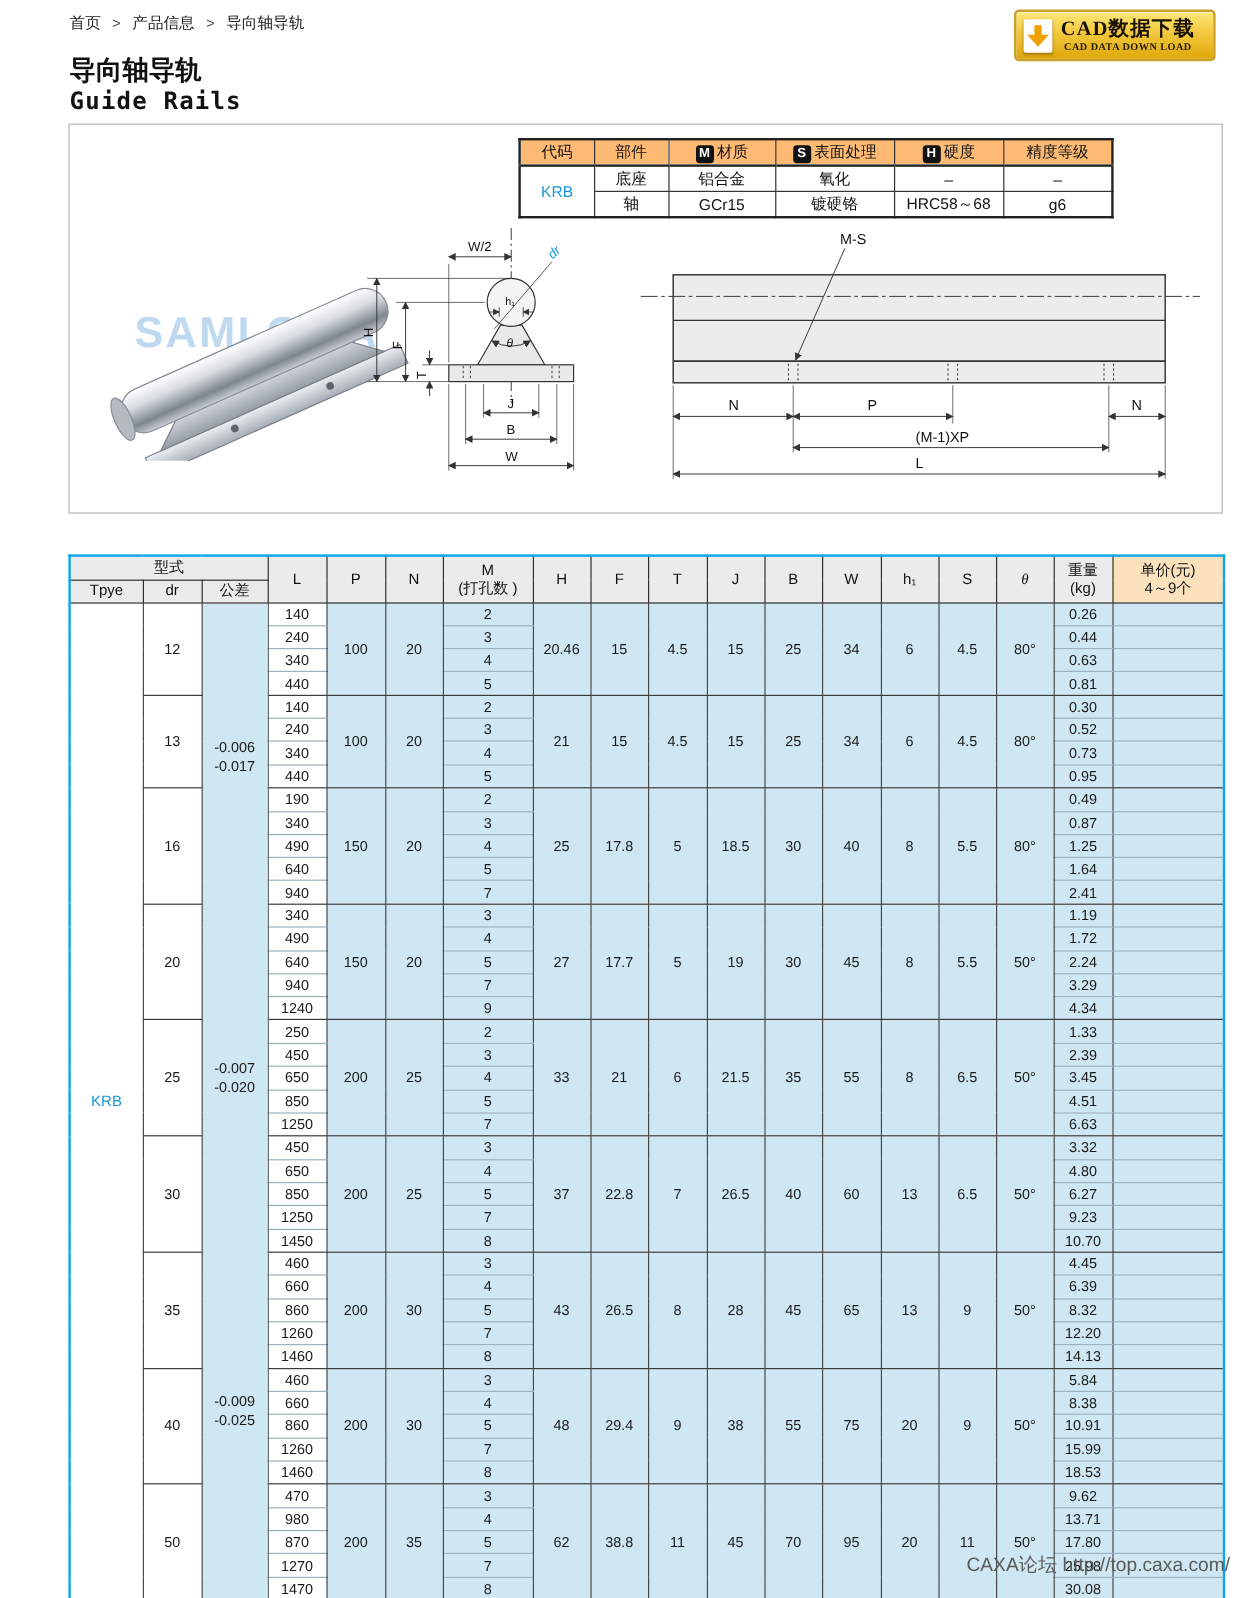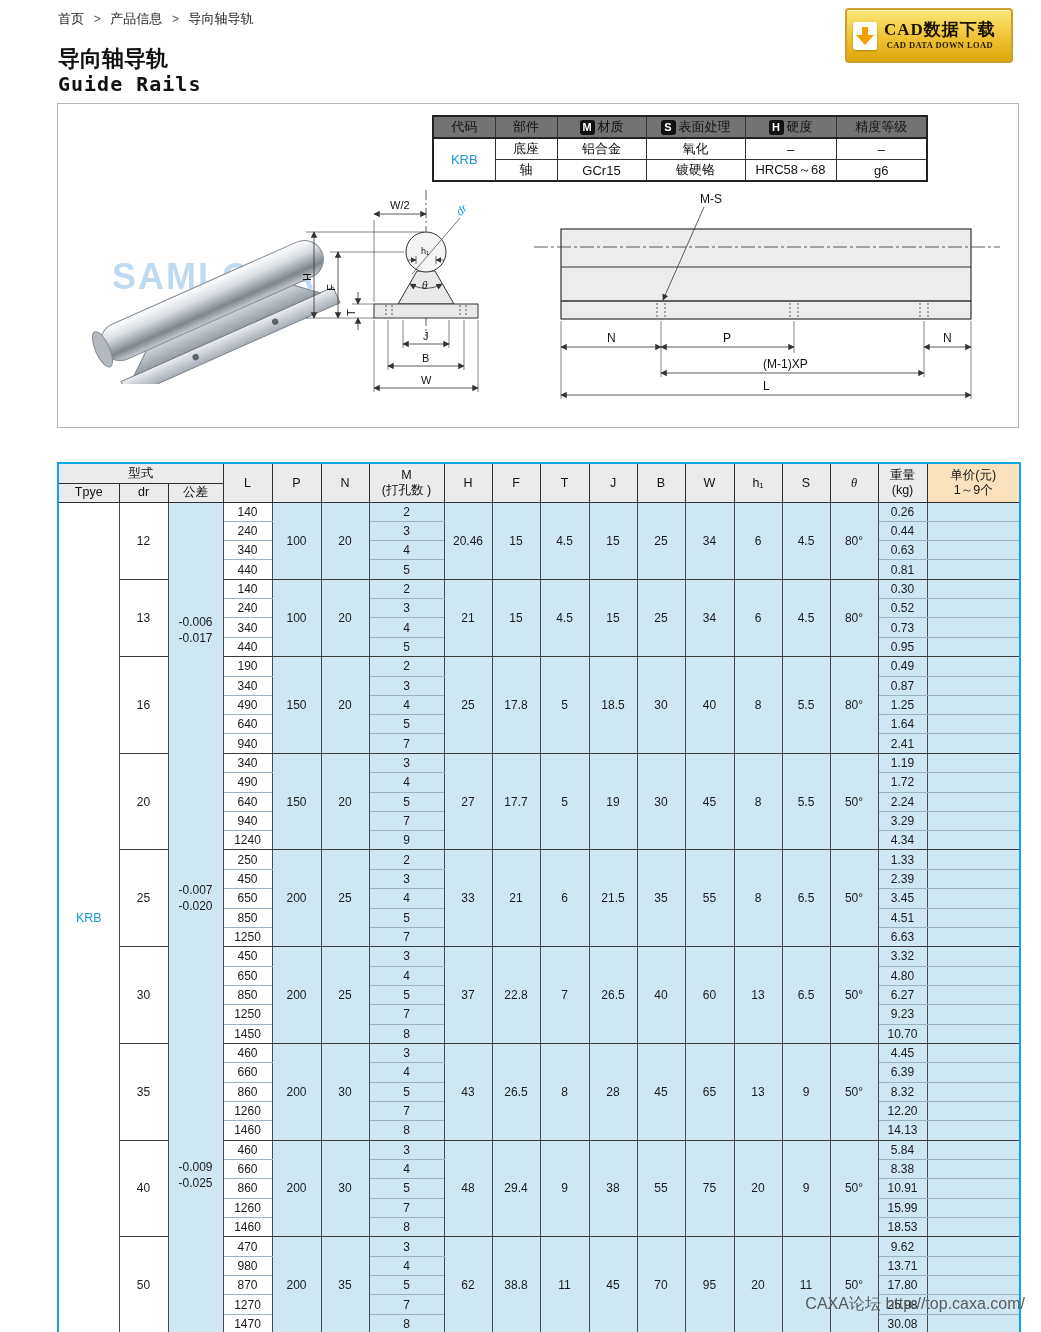--- a/index.html
+++ b/index.html
@@ -5,21 +5,21 @@
   html,body{margin:0;padding:0;background:#fff;}
   #page{position:relative;width:1041px;height:1332px;background:#ffffff;overflow:hidden;
         font-family:"Liberation Sans",sans-serif;color:#222;}
 
   
   #breadcrumb{position:absolute;left:58px;top:10px;font-size:13px;color:#222;}
   #breadcrumb .sep{color:#555;margin:0 6px;font-size:12px;}
   #breadcrumb .bc-link{cursor:pointer;}
 
   
-  #cad-btn{position:absolute;left:845px;top:8px;width:168px;height:55px;
+  #cad-btn{position:absolute;left:845px;top:8px;width:168px;height:43px;
     background:linear-gradient(#fce878,#f3c83e 45%,#dfa708);
     border:2px solid #c9a02a;border-radius:4px;box-sizing:border-box;
     display:flex;align-items:center;padding:0 6px;cursor:pointer;
     box-shadow:inset 0 1px 0 rgba(255,255,255,.6);}
   #cad-btn .dl-icon{width:24px;height:28px;background:#fff;border-radius:2px;margin-right:7px;
     position:relative;box-shadow:0 1px 2px rgba(120,80,0,.5);}
   #cad-btn .dl-icon .stem{position:absolute;left:9px;top:5px;width:6px;height:9px;background:#f0a000;}
   #cad-btn .dl-icon .head{position:absolute;left:3px;top:13px;width:0;height:0;
     border-left:9px solid transparent;border-right:9px solid transparent;border-top:10px solid #f0a000;}
   #cad-btn .txt{display:flex;flex-direction:column;align-items:center;line-height:1;}
@@ -32,21 +32,21 @@
     font-size:20px;font-weight:bold;letter-spacing:1px;color:#111;}
 
   
   #diagram-panel{position:absolute;left:57px;top:103px;width:962px;height:325px;
     border:1px solid #b5b5b5;box-sizing:border-box;background:#fff;}
 
   
   #spec-table{position:absolute;left:374px;top:11px;border-collapse:collapse;table-layout:fixed;}
   #spec-table th,#spec-table td{border:1px solid #333;text-align:center;vertical-align:middle;
     height:20px;padding:0 2px;font-size:13px;background:#fff;color:#111;overflow:hidden;white-space:nowrap;}
-  #spec-table th{background:#737373;font-weight:normal;border-bottom:2px solid #222;}
+  #spec-table th{background:#fdba74;font-weight:normal;border-bottom:2px solid #222;}
   #spec-table{border:2px solid #222;}
   #spec-table .code{color:#1899d6;}
   .badge{display:inline-block;width:15px;height:15px;background:#111;color:#fff;border-radius:3px;
     font-size:11px;line-height:15px;text-align:center;margin-right:3px;font-weight:bold;}
 
   svg text{font-family:"Liberation Sans",sans-serif;}
 
   
   #main-table{position:absolute;left:57px;top:462px;width:962px;border-collapse:collapse;
     table-layout:fixed;border:2px solid #0ea5e9;}
@@ -333,21 +333,21 @@
           </th>
           <th class="it" rowspan="2">
             <div>θ</div>
           </th>
           <th rowspan="2">
             <div>重量</div>
             <div>(kg)</div>
           </th>
           <th class="orange " rowspan="2">
             <div>单价(元)</div>
-            <div>1～9个</div>
+            <div>4～9个</div>
           </th>
         </tr>
         <tr style="height: 19px;">
           <th>Tpye</th>
           <th>dr</th>
           <th>公差</th>
         </tr>
       </thead>
       <tbody>
         <tr>

